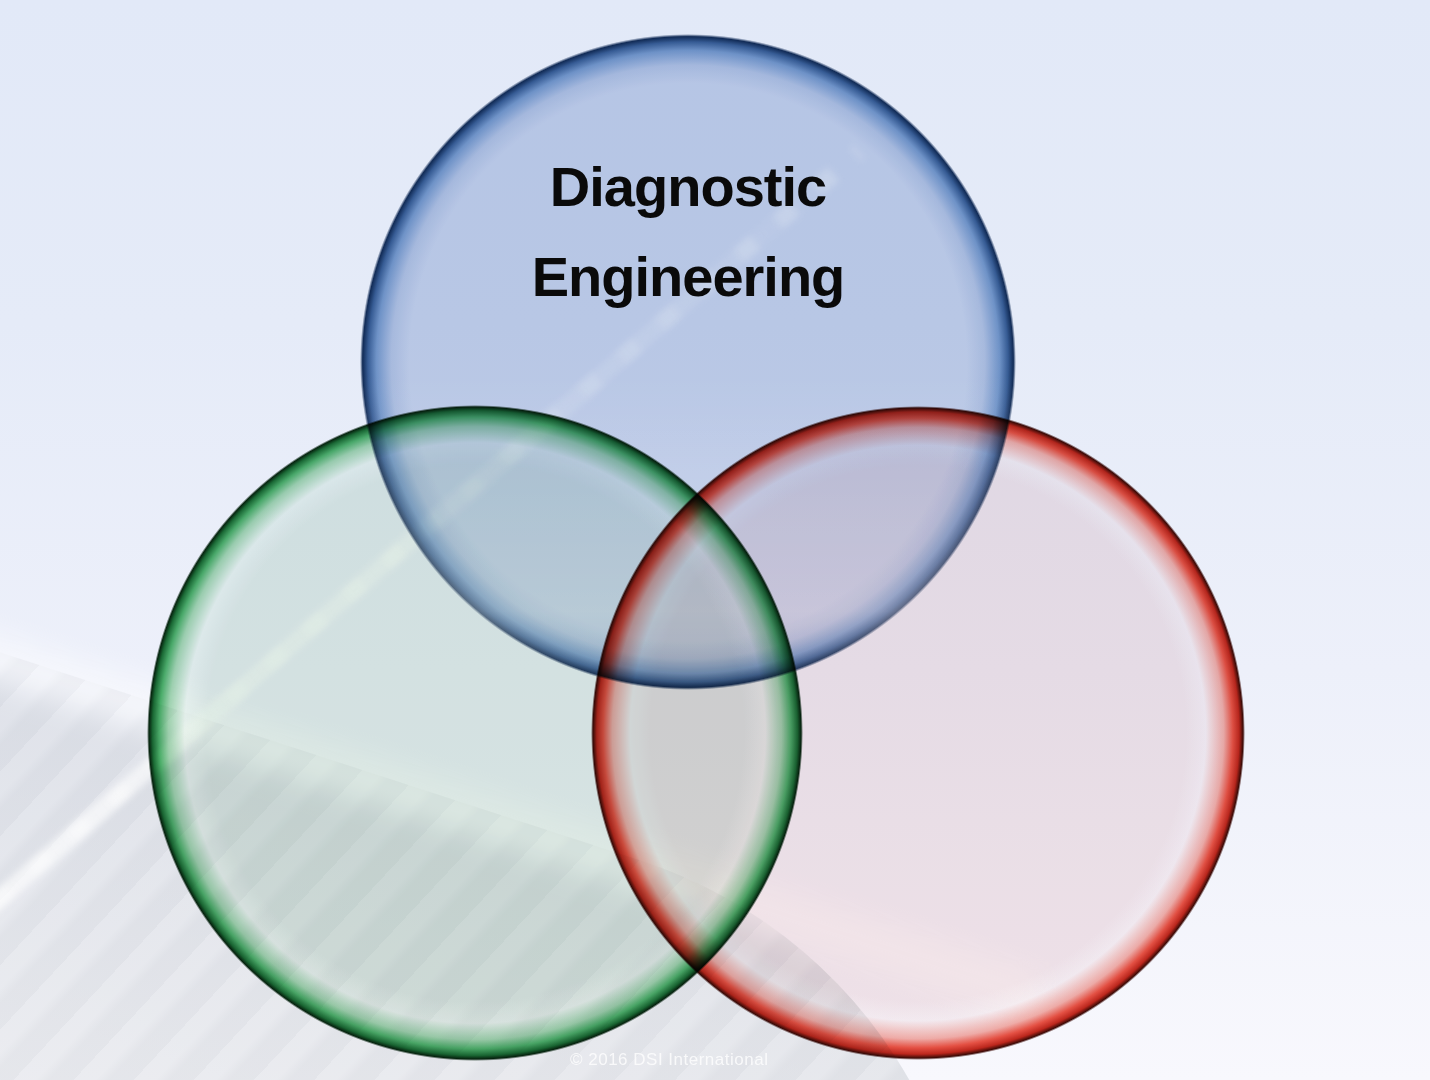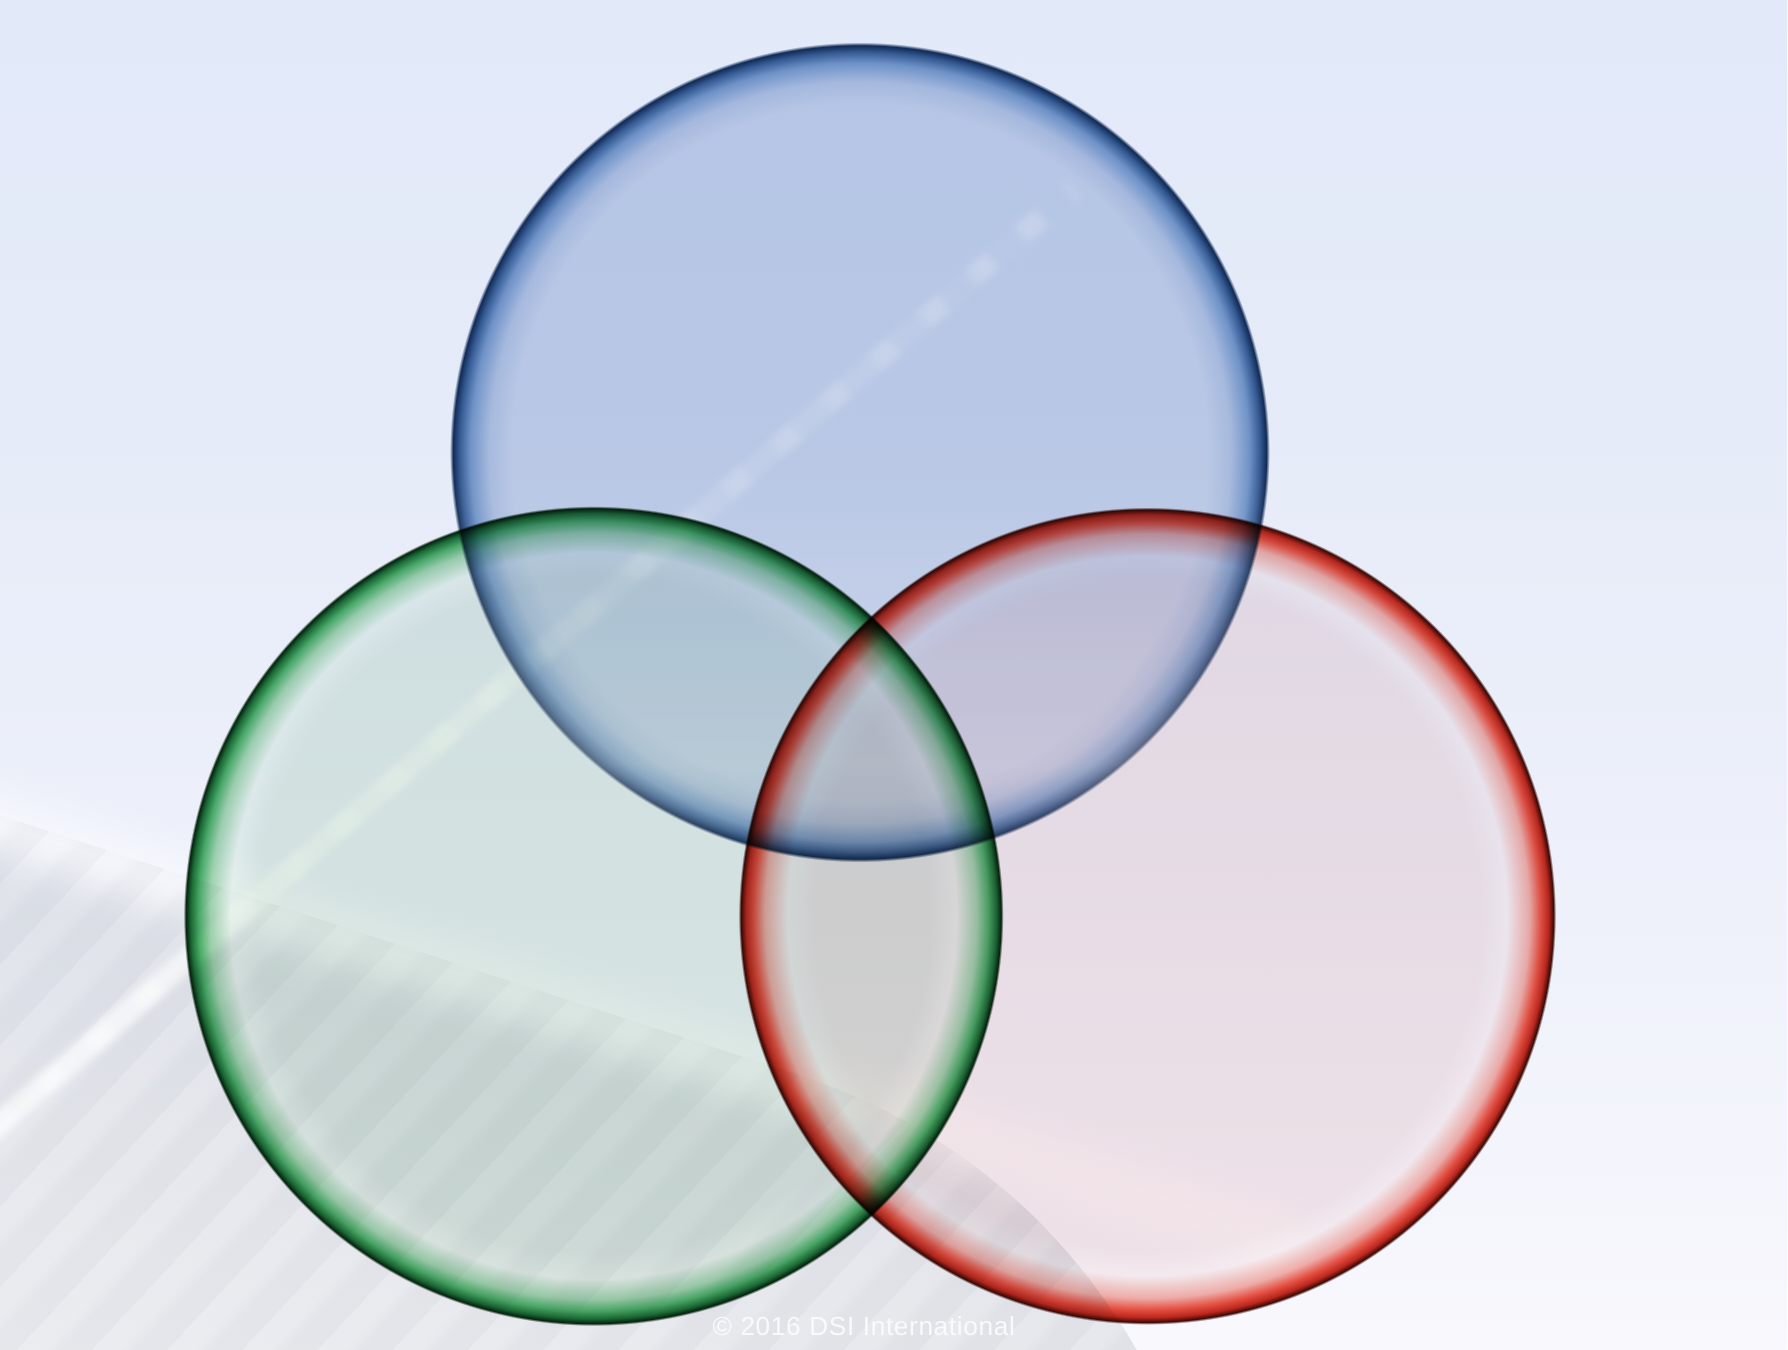--- a/index.html
+++ b/index.html
@@ -150,21 +150,21 @@
   }
   .venn-title span {
     display: block;
     line-height: 90px;
   }
 
   .copyright {
     position: absolute;
     left: 570px;
     top: 1050px;
-    font-size: 21px;
+    font-size: 17px;
     letter-spacing: 0.5px;
     color: rgba(255,255,255,0.78);
     z-index: 7;
     white-space: nowrap;
   }
 </style>
 </head>
 <body>
 
 <div class="slide">
@@ -174,16 +174,20 @@
   <div class="contrail"></div>
 
   <div class="circle circle-blue">
     <div class="bottom-sheen"></div>
   </div>
 
   <div class="circle circle-green"></div>
 
   <div class="circle circle-red"></div>
 
+  <div class="venn-title">
+    <span>Diagnostic</span>
+    <span>Engineering</span>
+  </div>
 
   <div class="copyright">© 2016 DSI International</div>
 
 </div>
 
 </body></html>

